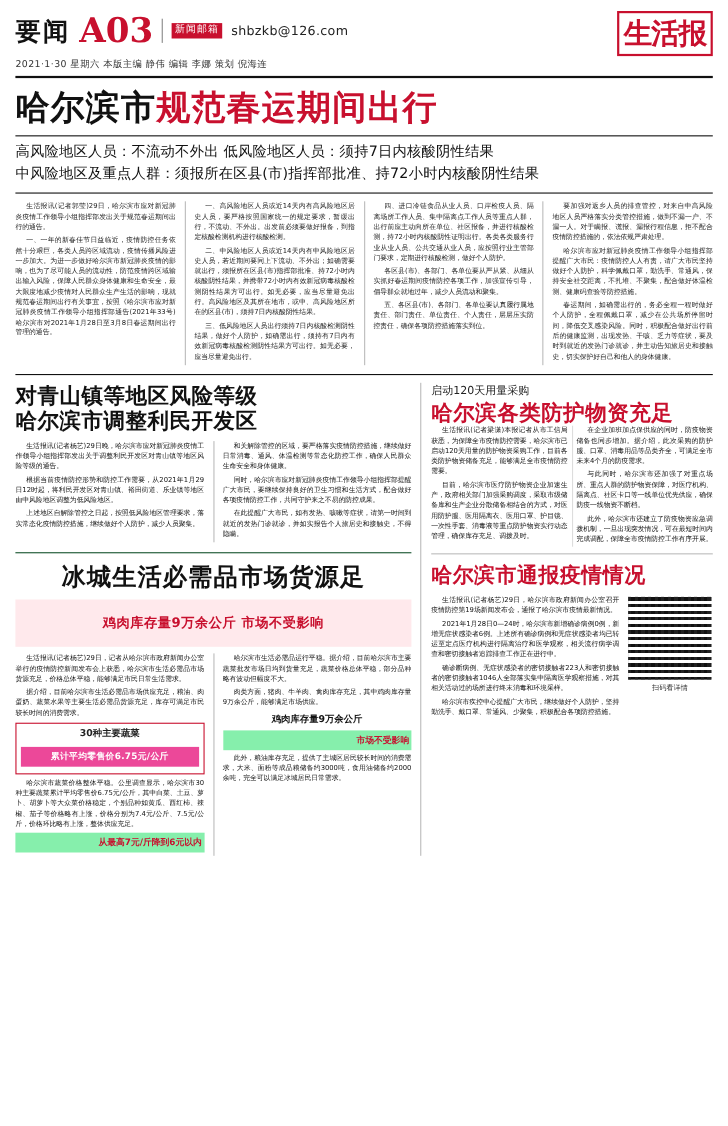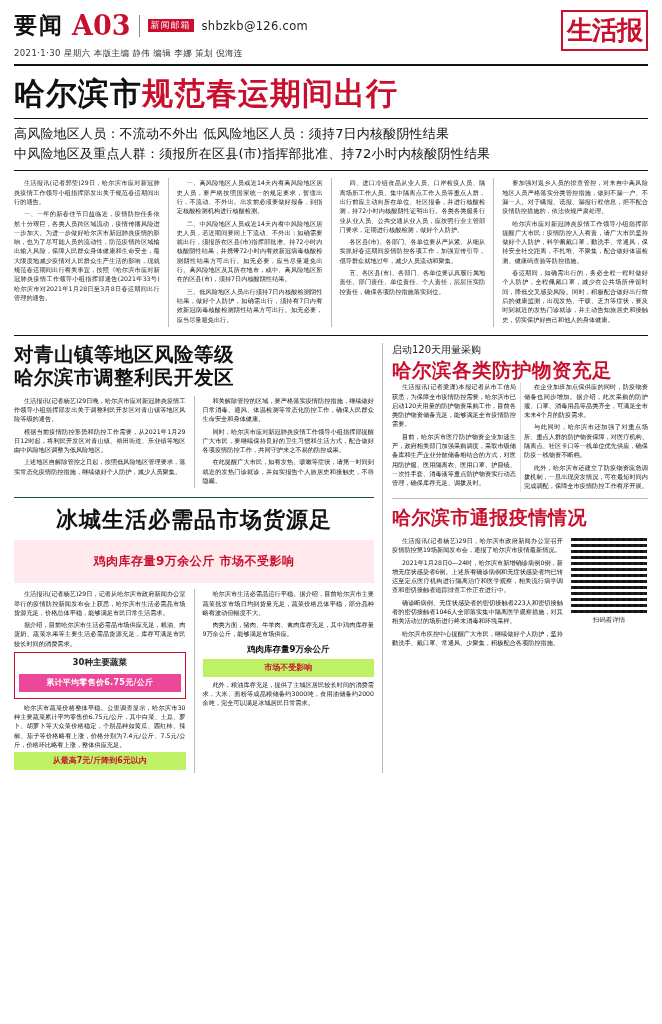--- a/index.html
+++ b/index.html
@@ -8,21 +8,21 @@
     font-family:"DejaVu Sans","Liberation Sans",sans-serif;
     color:#111;overflow:hidden;
   }
   .page{position:relative;width:662px;height:1024px;box-sizing:border-box;padding:10px 14px 8px 14px;}
 
   
   .masthead{display:flex;align-items:flex-start;justify-content:space-between;border-bottom:2px solid #111;padding-bottom:4px;}
   .mast-left{display:flex;flex-direction:column;}
   .mast-top{display:flex;align-items:center;gap:8px;}
   .mast-title{font-family:"DejaVu Serif","Liberation Serif",serif;font-weight:bold;font-size:23px;letter-spacing:2px;}
-  .mast-sec{font-family:"DejaVu Serif","Liberation Serif",serif;font-weight:bold;font-size:27px;color:#c8102e;}
+  .mast-sec{font-family:"DejaVu Serif","Liberation Serif",serif;font-weight:bold;font-size:31px;color:#c8102e;}
   .mast-divider{width:1px;height:22px;background:#888;}
   .mast-badge{background:#c8102e;color:#fff;font-size:9px;padding:2px 3px;letter-spacing:1px;line-height:1.1;}
   .mast-email{font-size:11.5px;color:#222;letter-spacing:.3px;}
   .mast-byline{font-size:8.5px;color:#333;margin-top:7px;letter-spacing:.4px;}
   .logo{font-family:"DejaVu Serif","Liberation Serif",serif;font-weight:bold;font-size:26px;color:#c8102e;letter-spacing:-1px;border:2px solid #c8102e;padding:1px 4px;}
 
   
   .headline{margin-top:10px;font-family:"DejaVu Serif","Liberation Serif",serif;font-weight:bold;font-size:31px;letter-spacing:1px;line-height:1.1;}
   .headline .hl-red{color:#c8102e;}
   .subrules{margin-top:8px;border-top:1px solid #111;border-bottom:1px solid #111;padding:5px 0 6px 0;}
@@ -51,21 +51,21 @@
   
   .feature{margin-top:9px;border-top:1px solid #14532d;padding-top:7px;}
   .feature-title{font-family:"DejaVu Serif","Liberation Serif",serif;font-weight:bold;font-size:22px;text-align:center;letter-spacing:1px;}
   .feature-sub{margin-top:5px;text-align:center;font-size:12px;background:#ffe9ec;color:#c8102e;font-weight:bold;padding:13px 0;letter-spacing:.5px;}
   .feature-cols{display:flex;gap:8px;margin-top:6px;}
   .fcol{flex:1;font-size:6.2px;line-height:1.5;text-align:justify;}
   .fcol p{margin:0 0 3px 0;text-indent:1.6em;}
   .box-red{border:1px solid #c8102e;margin:4px 0;padding:3px 4px;}
   .box-red-title{text-align:center;font-size:8.5px;font-weight:bold;color:#222;padding-bottom:2px;}
   .band-red{background:#ec4899;color:#fff;font-size:8px;font-weight:bold;text-align:center;padding:3px 2px;margin:3px 0;letter-spacing:.3px;}
-  .band-light{background:#bef264;color:#c8102e;font-size:8px;font-weight:bold;text-align:center;padding:3px 2px;margin:3px 0;}
+  .band-light{background:#86efac;color:#c8102e;font-size:8px;font-weight:bold;text-align:right;padding:3px 2px;margin:3px 0;}
   .mini-head{font-size:8.5px;font-weight:bold;text-align:center;margin:4px 0 2px 0;}
 
   
   .rb-title{font-family:"DejaVu Serif","Liberation Serif",serif;font-weight:bold;font-size:19px;color:#c8102e;letter-spacing:.5px;margin-top:4px;}
   .qr-wrap{display:flex;gap:7px;margin-top:5px;align-items:flex-start;}
   .qr-text{flex:1;font-size:6.2px;line-height:1.5;text-align:justify;}
   .qr-text p{margin:0 0 3px 0;text-indent:1.6em;}
   .qr-box{width:78px;text-align:center;}
   .qr-img{width:76px;height:76px;background:
       repeating-linear-gradient(0deg,#111 0 3px,#fff 3px 6px),

